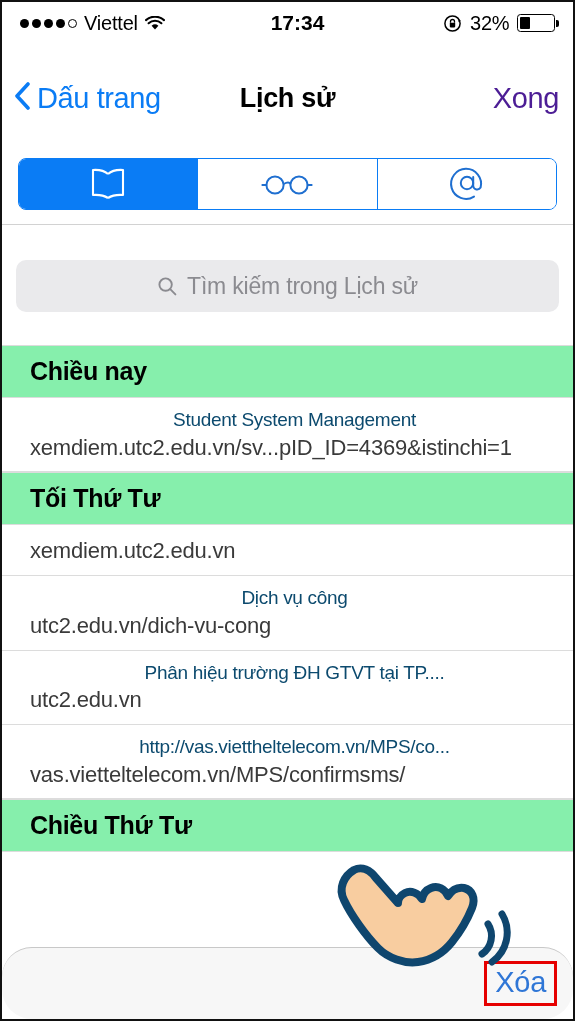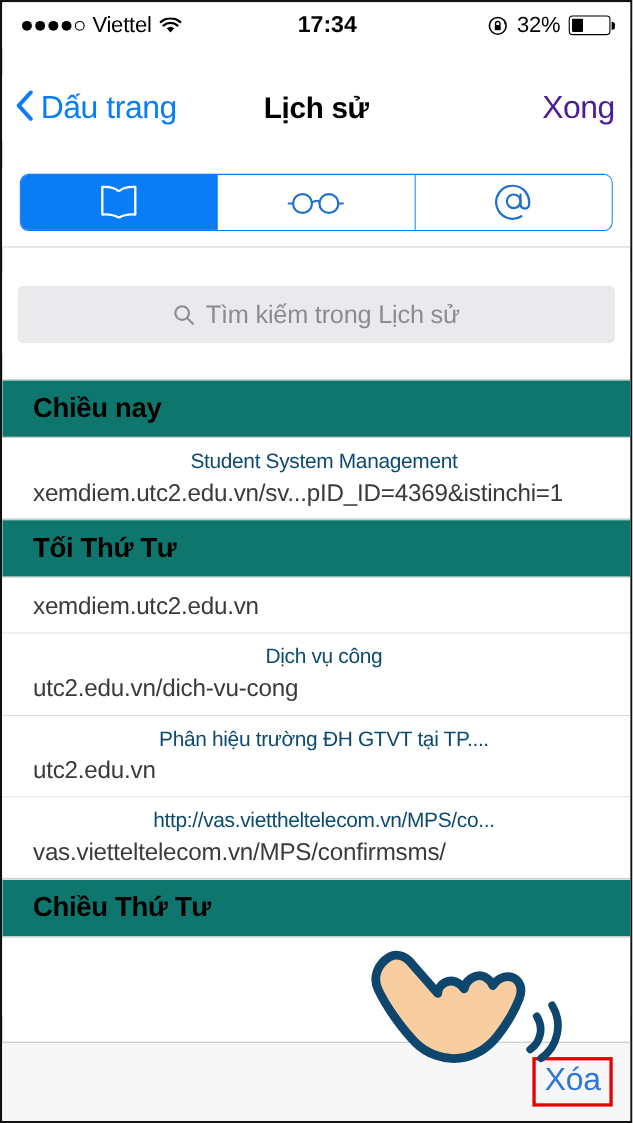--- a/index.html
+++ b/index.html
@@ -99,31 +99,31 @@
     background:#fff; cursor:pointer;
     border-right:1.6px solid #0a7cf5;
   }
   .seg:last-child { border-right:none; }
   .seg.active { background:#0a7cf5; }
   .seg svg { display:block; }
 
   
   .searchwrap { padding:12px 14px 10px 14px; background:#fff; }
   .searchbar {
-    height:52px; background:#eaeaec; border-radius:5px;
+    height:52px; background:#eaeaec; border-radius:10px;
     display:flex; align-items:center; justify-content:center; gap:10px;
     cursor:text;
   }
   .mag { width:20px; height:20px; display:block; }
   .search-ph { color:#8b8b90; font-size:23px; letter-spacing:-0.2px; }
 
   
   .list { flex:1 1 auto; background:#fff; overflow:hidden; position:relative; }
   .sec-header {
-    background:#0f766e;
+    background:#86efac;
     padding:11px 0 11px 28px;
     font-size:25px; font-weight:bold; letter-spacing:-0.3px;
     border-top:1px solid #dcdcdc;
     border-bottom:1px solid #dcdcdc;
   }
   .row {
     padding:10px 14px 10px 28px;
     background:#fff;
     border-bottom:1px solid #dcdcdc;
     margin-left:0;
@@ -142,20 +142,21 @@
   }
 
   
   .toolbar {
     flex:0 0 72px; height:72px;
     background:#f7f7f7;
     border-top:1px solid #c8c8c8;
     display:flex; align-items:center; justify-content:flex-end;
     padding-right:16px;
     position:relative;
+    border-radius:30px;
   }
   .delete-box {
     border:3px solid #e60000;
     padding:2px 8px 4px 8px;
     display:flex; align-items:center; justify-content:center;
   }
   .delete-btn {
     color:#2f76d6; font-size:29px; letter-spacing:-0.3px;
     background:none; border:none; cursor:pointer; font-family:inherit;
   }

